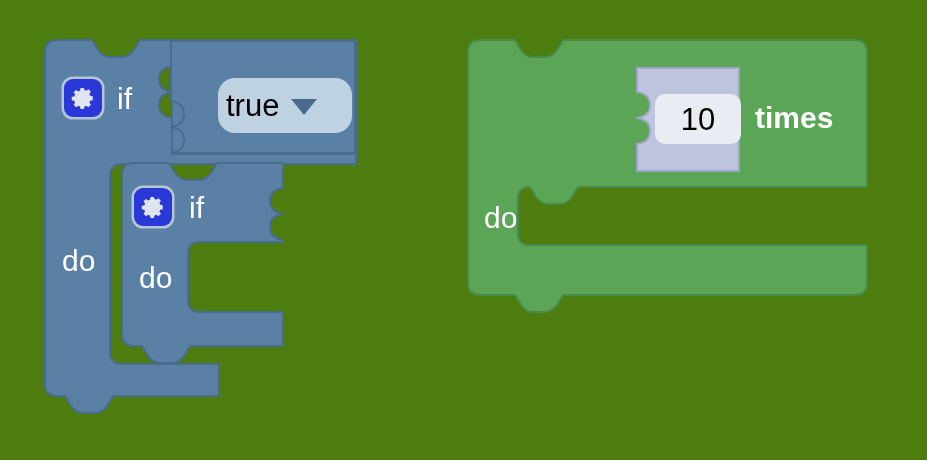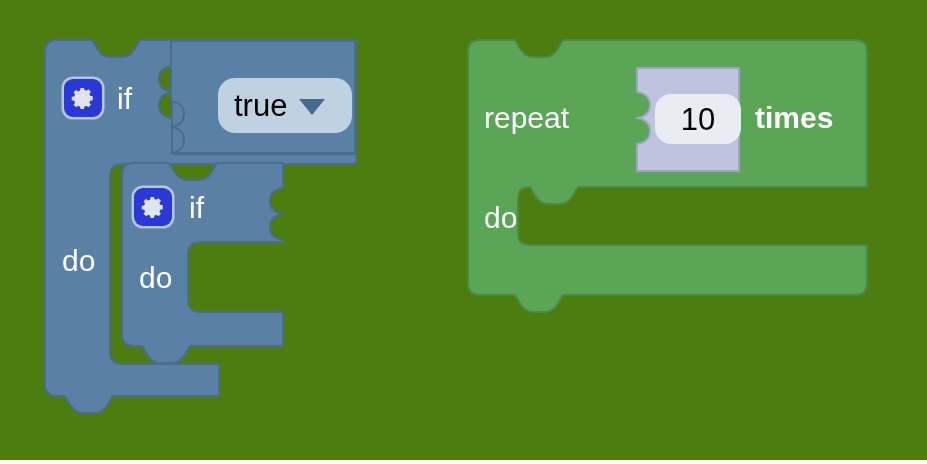--- a/index.html
+++ b/index.html
@@ -72,21 +72,21 @@
     width: 0; height: 0;
     border-left: 13px solid transparent;
     border-right: 13px solid transparent;
     border-top: 16px solid #476b8f;
     margin-left: 12px;
     margin-top: 2px;
   }
   .num-field {
     position: absolute;
     background: #e9ecf2;
-    border-radius: 16px;
+    border-radius: 10px;
     display: flex;
     align-items: center;
     justify-content: center;
     cursor: text;
     box-sizing: border-box;
   }
 </style>
 </head>
 <body>
 
@@ -157,21 +157,21 @@
 
   <div class="gear-btn" style="left:64px; top:79px;">
     <svg width="26" height="26" viewBox="0 0 24 24" aria-hidden="true">
       <path fill="#dfe4ef" d="M12 8.2a3.8 3.8 0 1 0 0 7.6 3.8 3.8 0 0 0 0-7.6zm0 5.7a1.9 1.9 0 1 1 0-3.8 1.9 1.9 0 0 1 0 3.8z"></path>
       <path fill="#dfe4ef" d="M21 13.6v-3.2l-2.4-.4a6.9 6.9 0 0 0-.7-1.7l1.4-2-2.3-2.3-2 1.4a6.9 6.9 0 0 0-1.7-.7L12.9 2.8h-3.2L9.3 5.2a6.9 6.9 0 0 0-1.7.7l-2-1.4L3.3 6.8l1.4 2a6.9 6.9 0 0 0-.7 1.7l-2.4.4v3.2l2.4.4c.16.6.4 1.17.7 1.7l-1.4 2 2.3 2.3 2-1.4c.53.3 1.1.54 1.7.7l.4 2.4h3.2l.4-2.4c.6-.16 1.17-.4 1.7-.7l2 1.4 2.3-2.3-1.4-2c.3-.53.54-1.1.7-1.7l2.4-.4z"></path>
     </svg>
   </div>
 
   <div class="blk-label" style="left:117px; top:84px;">if</div>
 
-  <div class="dropdown-field" style="left:218px; top:78px; width:134px; height:55px; padding:0 16px;">
+  <div class="dropdown-field" style="left:218px; top:78px; width:134px; height:55px; padding:0 8px;">
     <span class="field-text" style="position:static;">true</span>
     <span class="dd-caret"></span>
   </div>
 
   <div class="blk-label" style="left:62px; top:246px;">do</div>
 
   <div class="gear-btn" style="left:134px; top:188px;">
     <svg width="26" height="26" viewBox="0 0 24 24" aria-hidden="true">
       <path fill="#dfe4ef" d="M12 8.2a3.8 3.8 0 1 0 0 7.6 3.8 3.8 0 0 0 0-7.6zm0 5.7a1.9 1.9 0 1 1 0-3.8 1.9 1.9 0 0 1 0 3.8z"></path>
       <path fill="#dfe4ef" d="M21 13.6v-3.2l-2.4-.4a6.9 6.9 0 0 0-.7-1.7l1.4-2-2.3-2.3-2 1.4a6.9 6.9 0 0 0-1.7-.7L12.9 2.8h-3.2L9.3 5.2a6.9 6.9 0 0 0-1.7.7l-2-1.4L3.3 6.8l1.4 2a6.9 6.9 0 0 0-.7 1.7l-2.4.4v3.2l2.4.4c.16.6.4 1.17.7 1.7l-1.4 2 2.3 2.3 2-1.4c.53.3 1.1.54 1.7.7l.4 2.4h3.2l.4-2.4c.6-.16 1.17-.4 1.7-.7l2 1.4 2.3-2.3-1.4-2c.3-.53.54-1.1.7-1.7l2.4-.4z"></path>
@@ -211,21 +211,20 @@
         L 739,68
         L 739,171
         L 637,171
         L 637,144
         q 13,-2 13,-13 q 0,-11 -13,-13
         q 13,-2 13,-13 q 0,-11 -13,-13
         Z
       "></path>
   </svg>
 
-  <div class="blk-label" style="left:484px; top:103px;">repeat</div>
 
   <div class="num-field" style="left:655px; top:94px; width:86px; height:50px;">
     <span class="field-text" style="position:static;">10</span>
   </div>
 
   <div class="blk-label" style="left:755px; top:103px;font-weight:bold;">times</div>
 
   <div class="blk-label" style="left:484px; top:203px;">do</div>
 
 </div>

